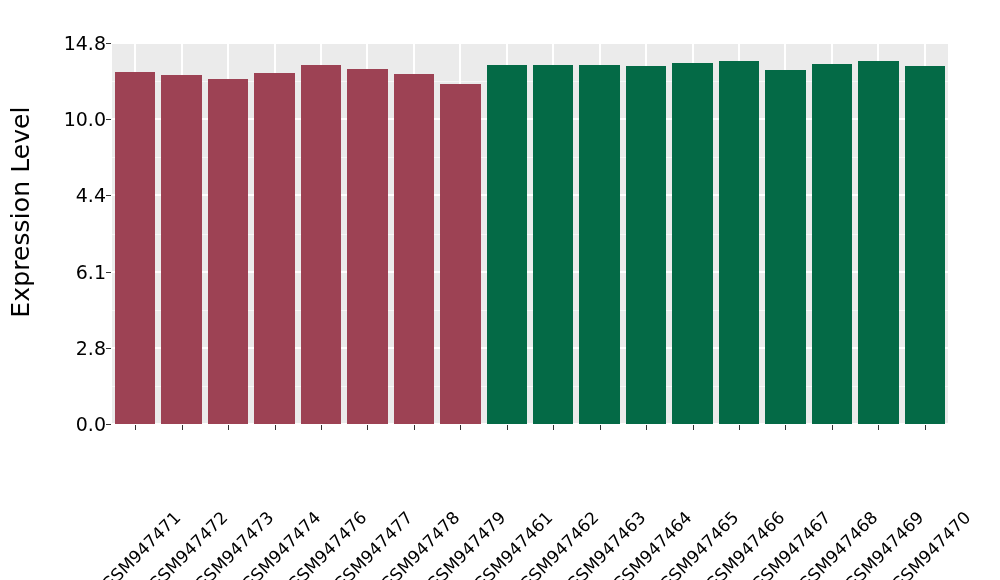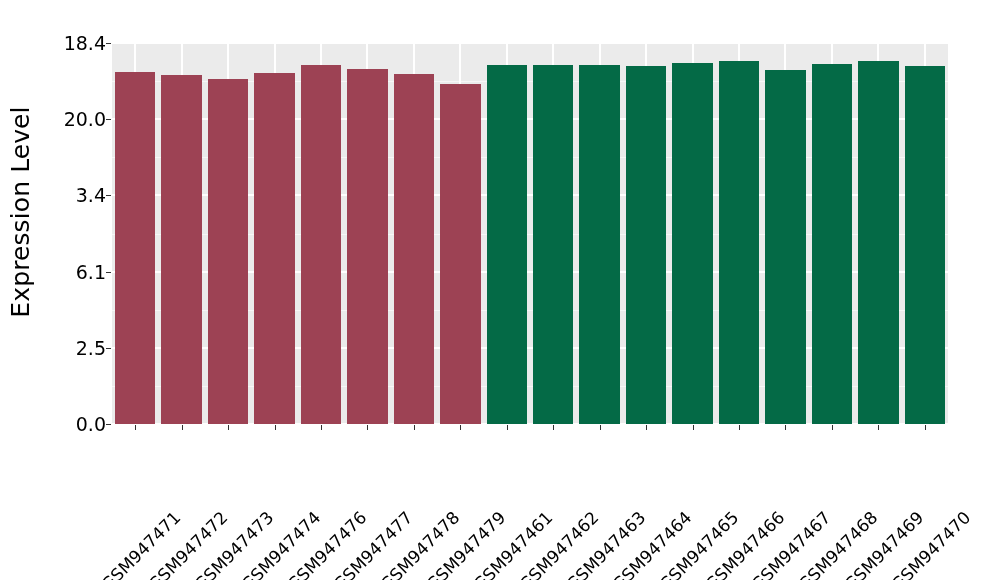--- a/index.html
+++ b/index.html
@@ -134,25 +134,25 @@
 </style>
 </head>
 <body>
 
 <div id="chart-root">
 
   <div class="y-axis-title">Expression Level</div>
 
   <div class="y-ticks-col">
       <div class="y-tick" style="top: 414px;">0.0</div>
-      <div class="y-tick" style="top: 337.8px;">2.5</div>
+      <div class="y-tick" style="top: 337.8px;">2.8</div>
       <div class="y-tick" style="top: 261.6px;">6.1</div>
-      <div class="y-tick" style="top: 185.4px;">3.4</div>
-      <div class="y-tick" style="top: 109.2px;">20.0</div>
-      <div class="y-tick" style="top: 33px;">18.4</div>
+      <div class="y-tick" style="top: 185.4px;">4.4</div>
+      <div class="y-tick" style="top: 109.2px;">10.0</div>
+      <div class="y-tick" style="top: 33px;">14.8</div>
     </div>
 
   <div class="panel">
     <div class="gridline-major" style="top: 380px;"></div>
       <div class="gridline-major" style="top: 303.8px;"></div>
       <div class="gridline-major" style="top: 227.6px;"></div>
       <div class="gridline-major" style="top: 151.4px;"></div>
       <div class="gridline-major" style="top: 75.2px;"></div>
       <div class="gridline-major" style="top: -1px;"></div>
       <div class="gridline-minor" style="top: 342.9px;"></div>

